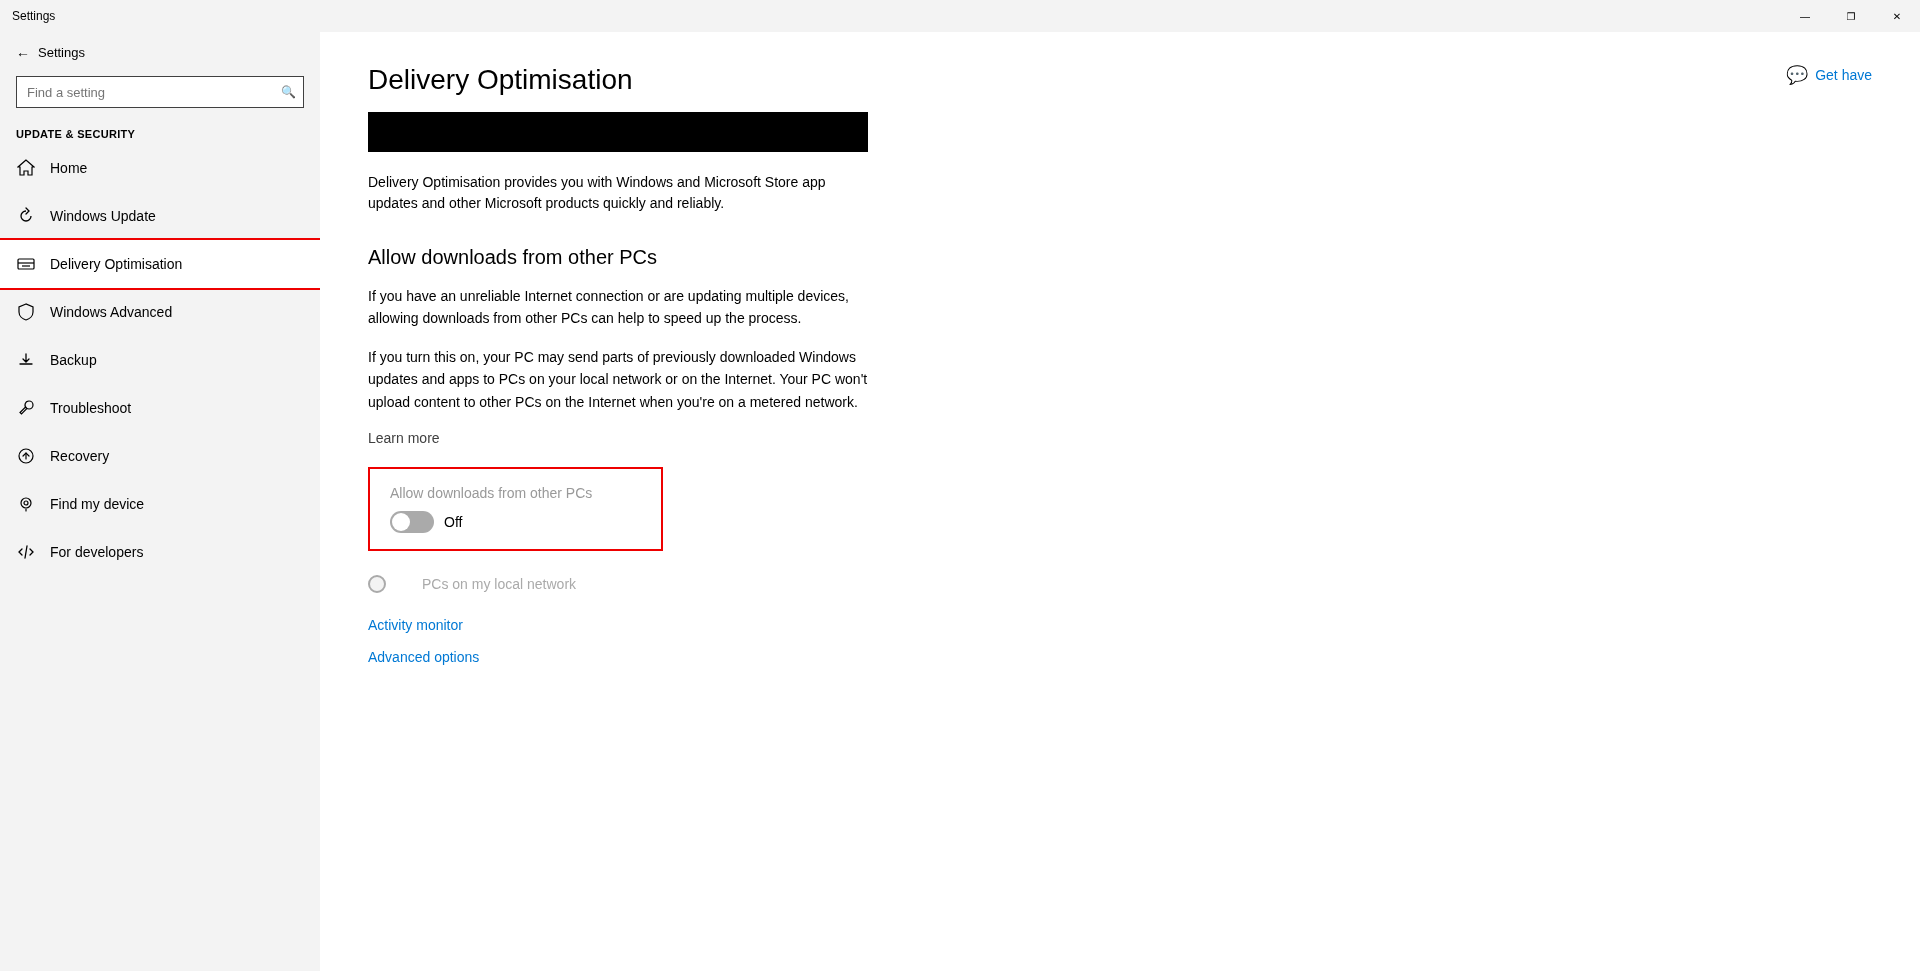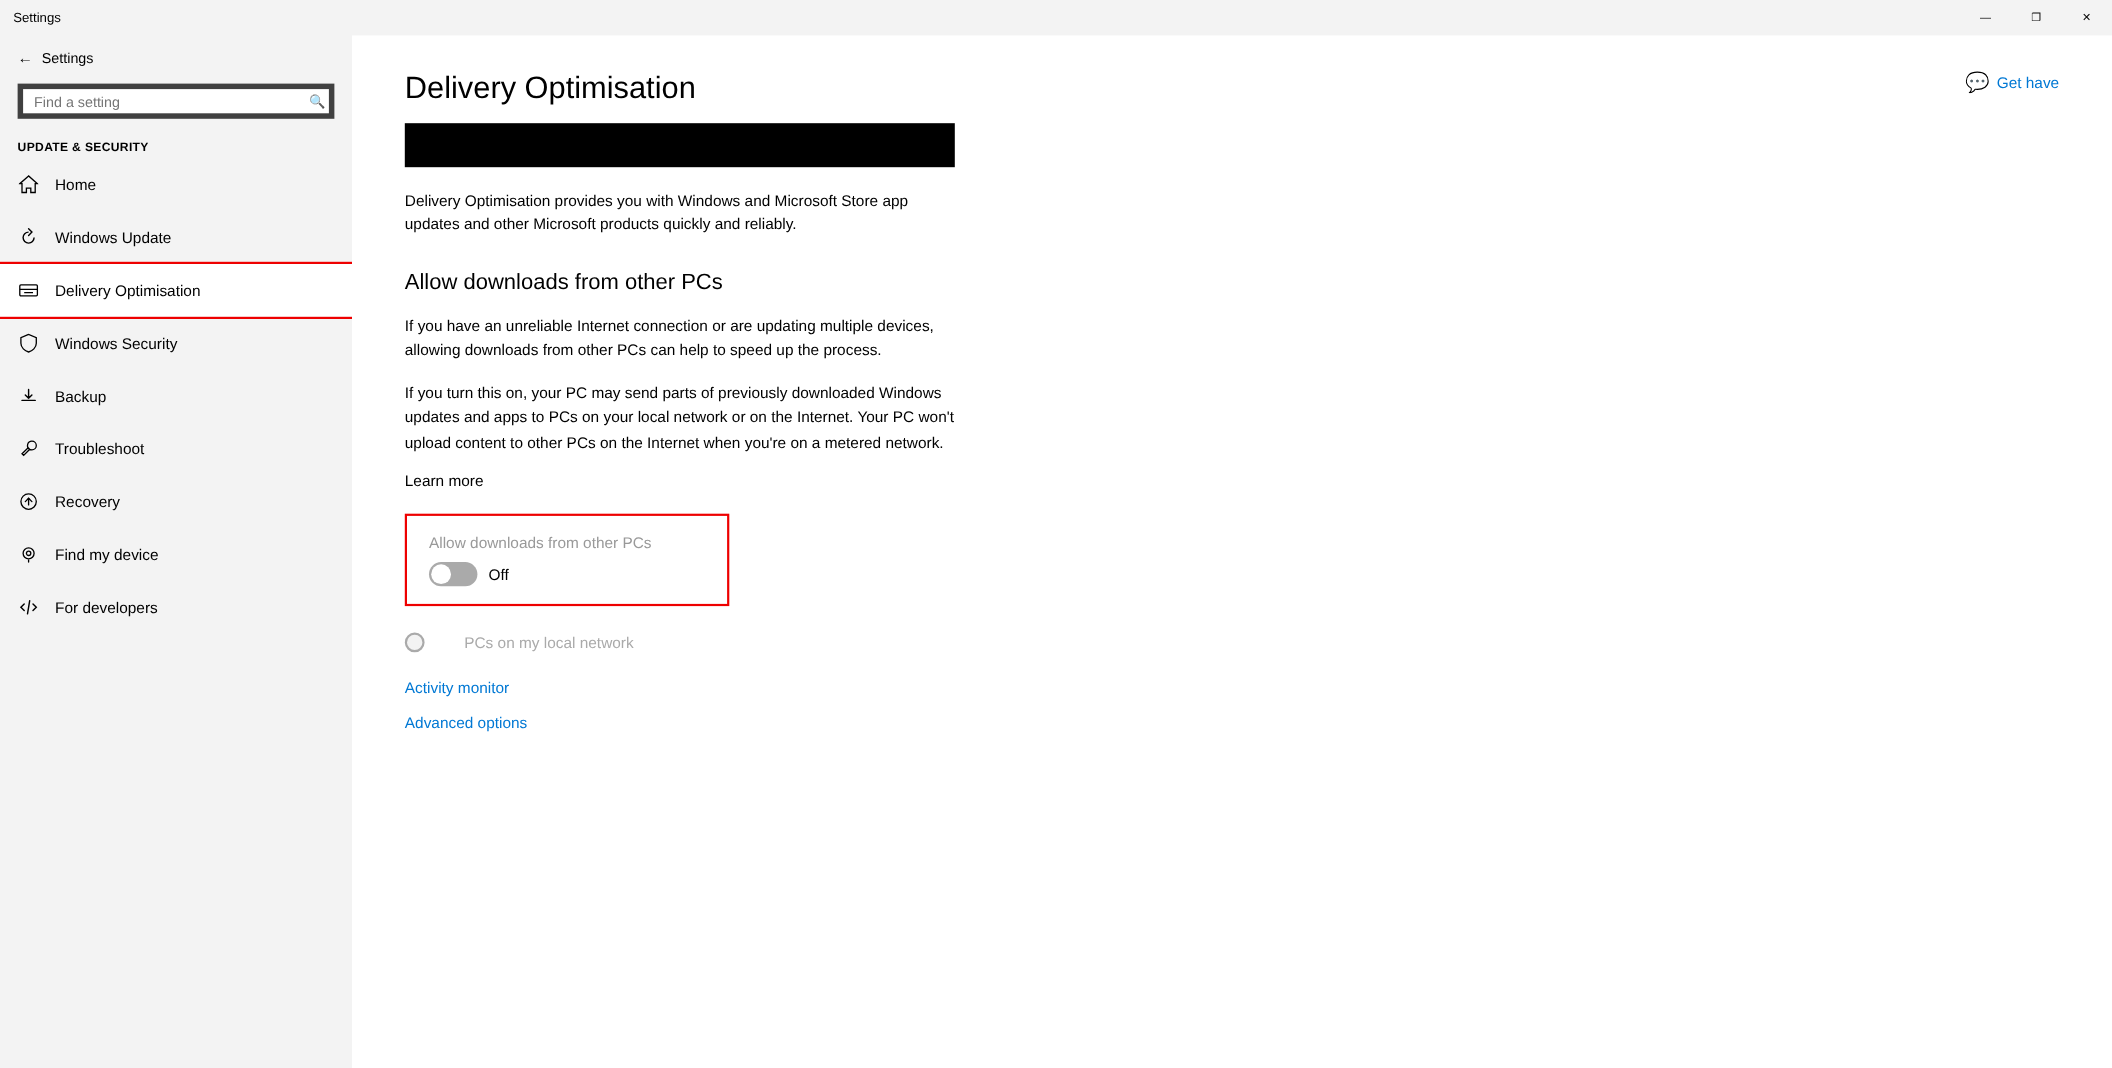--- a/index.html
+++ b/index.html
@@ -81,21 +81,21 @@
       color: #000;
     }
 
     .sidebar-search {
       margin: 4px 16px 12px 16px;
       position: relative;
     }
     .sidebar-search input {
       width: 100%;
       height: 32px;
-      border: 5px solid #404040;
+      border: 1px solid #404040;
       background: #fff;
       padding: 0 32px 0 10px;
       font-size: 13px;
       font-family: 'Segoe UI', sans-serif;
       outline: none;
     }
     .search-icon-wrap {
       position: absolute;
       right: 8px;
       top: 50%;
@@ -182,21 +182,21 @@
     .body-text {
       font-size: 14px;
       color: #000;
       line-height: 1.6;
       max-width: 500px;
       margin-bottom: 16px;
     }
 
     .link-text {
       font-size: 14px;
-      color: #000000;
+      color: #404040;
       cursor: pointer;
       text-decoration: none;
     }
 
     
     .toggle-box {
       border: 2px solid #e00;
       padding: 16px 20px;
       max-width: 295px;
       margin: 20px 0 24px 0;
@@ -352,21 +352,21 @@
       </span>
       <span class="sidebar-item-label">Delivery Optimisation</span>
     </div>
 
     <div class="sidebar-item">
       <span class="sidebar-item-icon">
         <svg class="icon-svg" viewBox="0 0 18 18" fill="none" xmlns="http://www.w3.org/2000/svg">
           <path d="M9 1L2 4v5c0 4 3.5 7 7 8 3.5-1 7-4 7-8V4L9 1z" stroke="#000" stroke-width="1.2" fill="none"></path>
         </svg>
       </span>
-      <span class="sidebar-item-label">Windows Security</span>
+      <span class="sidebar-item-label">Windows Advanced</span>
     </div>
 
     <div class="sidebar-item">
       <span class="sidebar-item-icon">
         <svg class="icon-svg" viewBox="0 0 18 18" fill="none" xmlns="http://www.w3.org/2000/svg">
           <path d="M9 3v8M6 8l3 3 3-3" stroke="#000" stroke-width="1.3" stroke-linecap="round"></path>
           <path d="M3 13h12" stroke="#000" stroke-width="1.3" stroke-linecap="round"></path>
         </svg>
       </span>
       <span class="sidebar-item-label">Backup</span>

